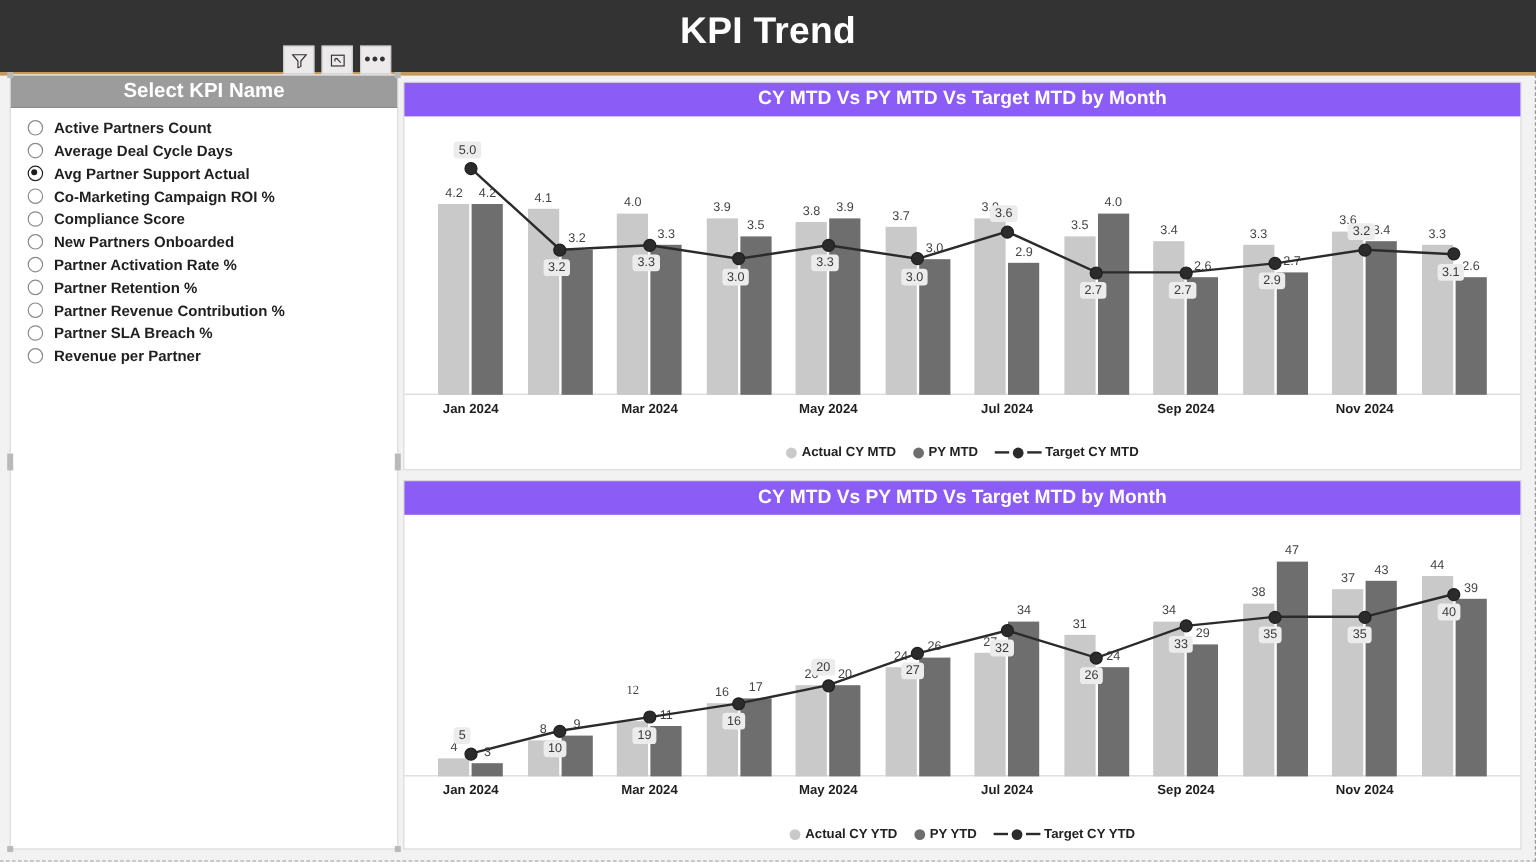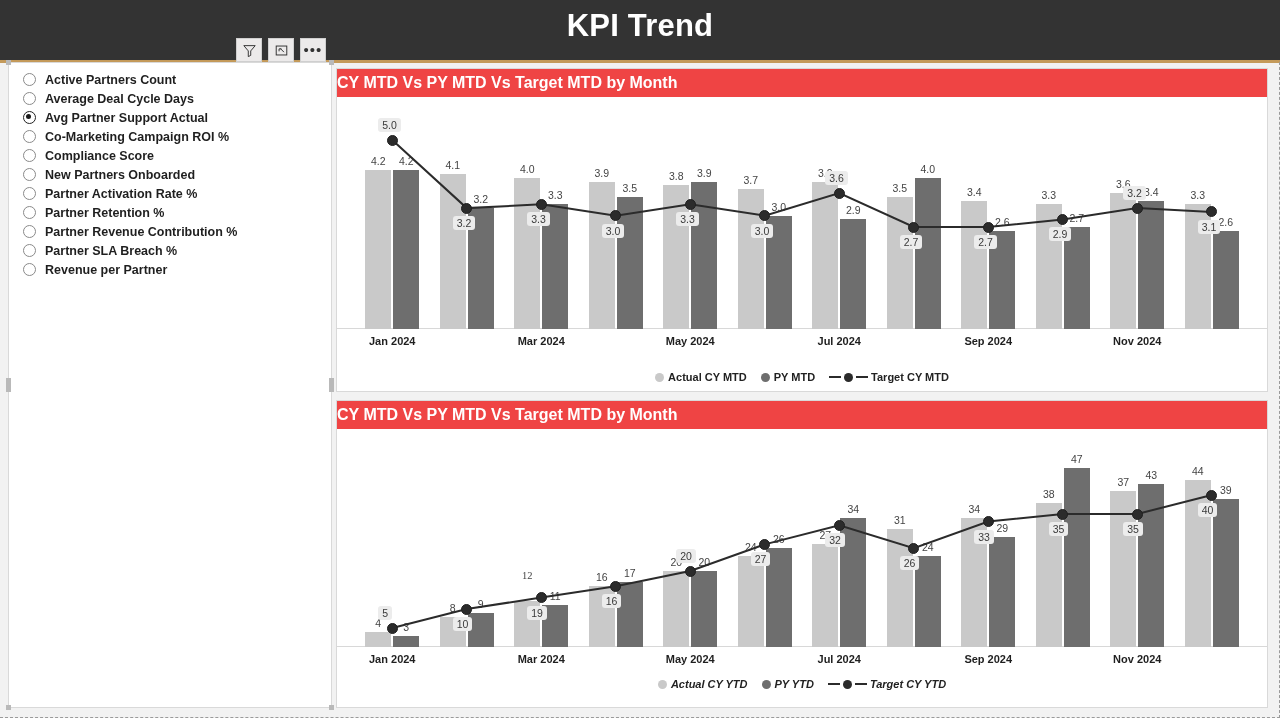--- a/index.html
+++ b/index.html
@@ -60,21 +60,21 @@
 
   
   .handle{position:absolute;width:5px;height:5px;background:#b9b9b9;}
   .hbar{position:absolute;background:#b9b9b9;}
 
   
   .panel{
     position:absolute;background:#ffffff;border:1px solid #d9d9d9;
   }
   .panel-title{
-    height:28px;line-height:28px;background:#ef4444;
+    height:28px;line-height:28px;text-align:center;background:#8b5cf6;
     color:#ffffff;font-size:16px;font-weight:bold;
   }
   .plot{position:relative;width:100%;}
   .axis-line{position:absolute;left:0;right:0;bottom:0;height:1px;background:#d8d8d8;}
   .bar{position:absolute;bottom:0;}
   .bar.cy{background:#c9c9c9;}
   .bar.py{background:#6e6e6e;}
   .blabel{
     position:absolute;font-size:10.5px;color:#444;text-align:center;white-space:nowrap;
   }
@@ -128,20 +128,21 @@
         <path d="M5 6h3M5 6v3" stroke="#333" stroke-width="1.2" fill="none"></path>
         <path d="M11 10L6.5 5.5" stroke="#333" stroke-width="1.2"></path>
       </svg>
     </div>
     <div class="vh-btn">
       <span class="dots">•••</span>
     </div>
   </div>
 
   <div class="slicer">
+    <div class="slicer-title">Select KPI Name</div>
     <div class="slicer-list">
       <div class="slicer-item">
         <span class="radio"></span>
         <span class="slicer-label">Active Partners Count</span>
       </div>
       <div class="slicer-item">
         <span class="radio"></span>
         <span class="slicer-label">Average Deal Cycle Days</span>
       </div>
       <div class="slicer-item">
@@ -372,21 +373,21 @@
         <div class="pill" style="left: 786.25px; top: 93px;">35</div>
         <div class="pt" style="left: 869.25px; top: 60.5px;"></div>
         <div class="pill" style="left: 860.75px; top: 74px;">40</div>
         <div class="xtick" style="left: 21.25px; width: 68px; text-align: center; top: 224px;">Jan 2024</div>
         <div class="xtick" style="left: 170.25px; width: 68px; text-align: center; top: 224px;">Mar 2024</div>
         <div class="xtick" style="left: 319.25px; width: 68px; text-align: center; top: 224px;">May 2024</div>
         <div class="xtick" style="left: 468.25px; width: 68px; text-align: center; top: 224px;">Jul 2024</div>
         <div class="xtick" style="left: 617.25px; width: 68px; text-align: center; top: 224px;">Sep 2024</div>
         <div class="xtick" style="left: 766.25px; width: 68px; text-align: center; top: 224px;">Nov 2024</div>
       </div>
-    <div class="legend" id="legend-ytd" style="bottom:17px;font-style:italic;">
+    <div class="legend" id="legend-ytd" style="bottom:6px;">
         <div class="lg">
           <span class="swatch" style="background: rgb(201, 201, 201);"></span>
           <span>Actual CY YTD</span>
         </div>
         <div class="lg">
           <span class="swatch" style="background: rgb(110, 110, 110);"></span>
           <span>PY YTD</span>
         </div>
         <div class="lg lg-line">
           <span class="seg"></span>

